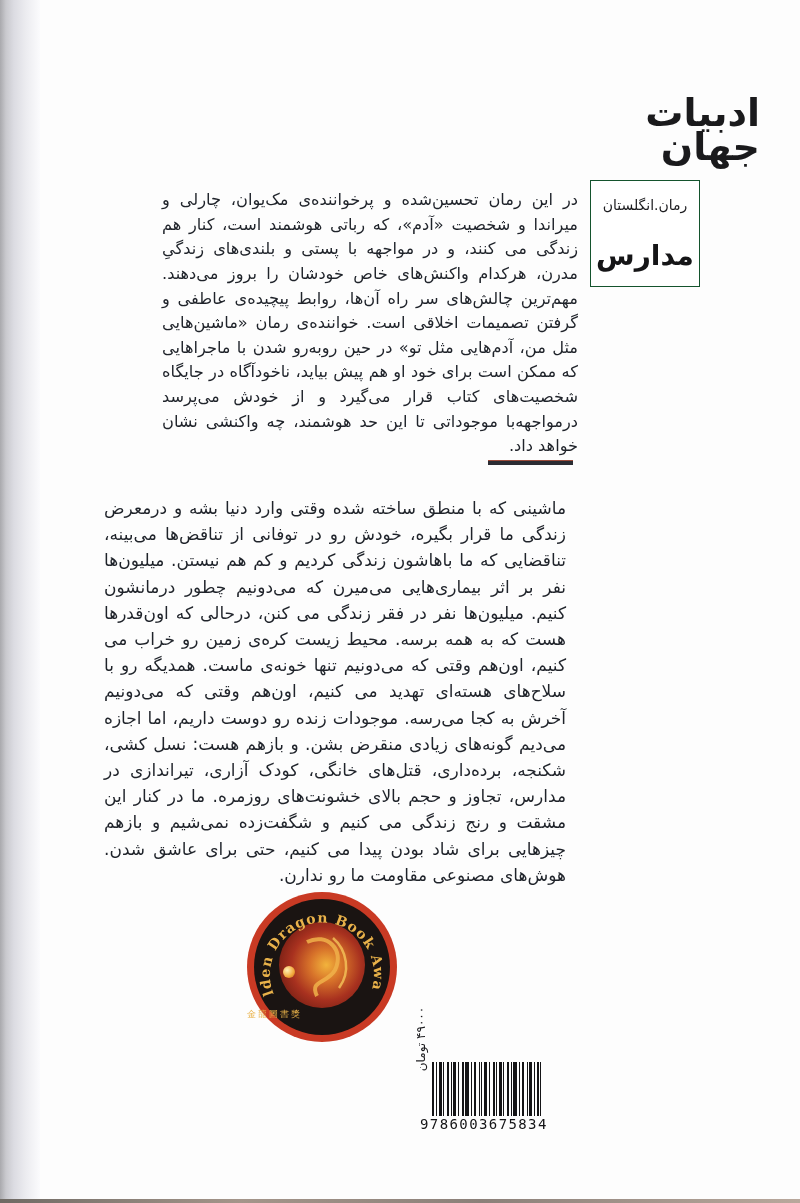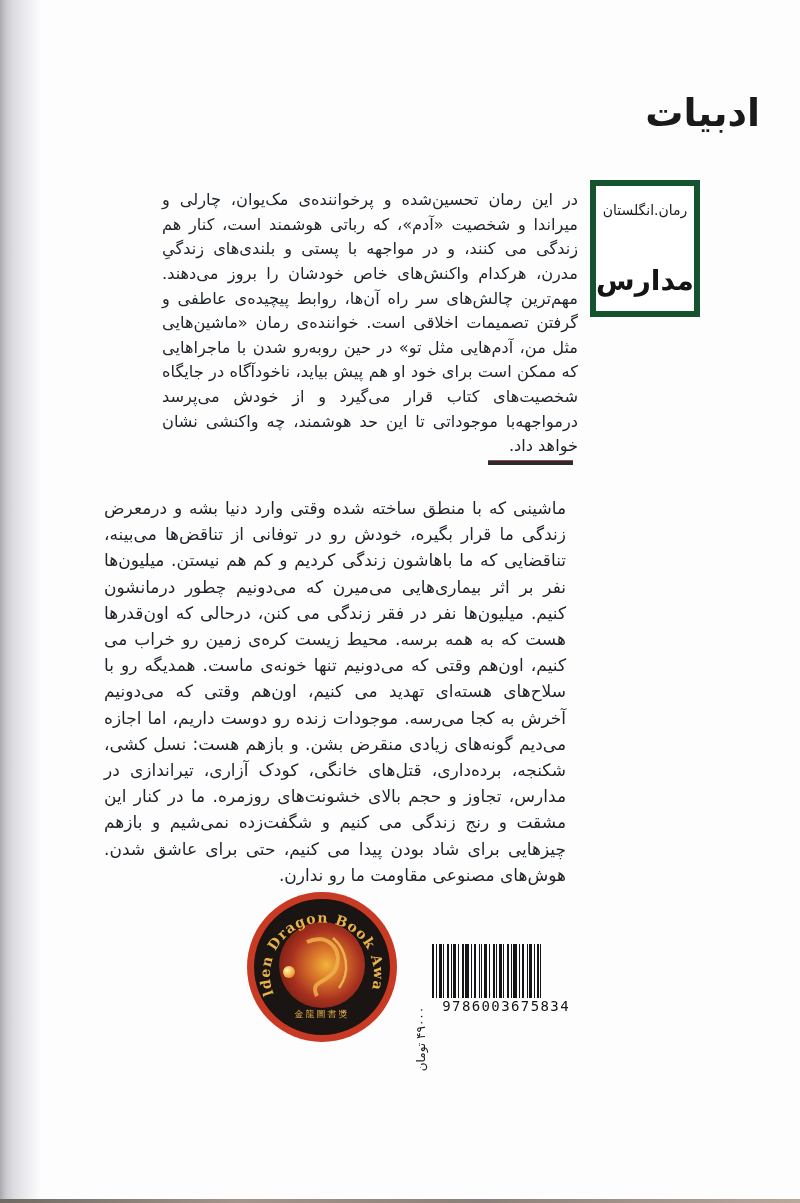--- a/index.html
+++ b/index.html
@@ -47,22 +47,22 @@
       line-height: 34px;
     }
     .series-title .line1 { font-size: 38px; display: block; letter-spacing: 1px; }
     .series-title .line2 { font-size: 38px; display: block; letter-spacing: 6px; }
     
     .publisher-box {
       position: absolute;
       left: 590px;
       top: 180px;
       width: 110px;
-      height: 137px;
-      border: 6px solid #14532d;
+      height: 107px;
+      border: 1px solid #14532d;
       background: #ffffff;
       box-sizing: border-box;
     }
     .publisher-box .genre {
       position: absolute;
       top: 16px; left: 0; right: 0;
       direction: rtl;
       text-align: center;
       font-size: 14px;
       color: #1b1b1e;
@@ -141,33 +141,32 @@
       background: radial-gradient(circle at 35% 35%, #fff2b8, #f2a83a 60%, #b25a1a);
     }
     .award-seal svg {
       position: absolute;
       left: 0; top: 0;
     }
     .award-seal .cjk {
       position: absolute;
       left: 0; right: 0;
       top: 116px;
-      text-align: center;
+      text-align: left;
       font-size: 9px;
       color: #e9b24a;
       letter-spacing: 2px;
     }
     
     .barcode {
       position: absolute;
       left: 432px;
-      top: 944px;
+      top: 1062px;
       width: 130px;
       height: 64px;
-      text-align: right;
     }
     .barcode .bars {
       position: absolute;
       left: 0; top: 0;
       width: 130px; height: 54px;
       display: flex;
       align-items: stretch;
     }
     .barcode .bars span {
       display: block;
@@ -201,20 +200,21 @@
     }
   </style>
 </head>
 <body>
 
 <div class="cover">
   <div class="spine-shadow"></div>
 
   <div class="series-title">
     <span class="line1">ادبیات</span>
+    <span class="line2">جهان</span>
   </div>
 
   <div class="publisher-box">
     <div class="genre">رمان.انگلستان</div>
     <div class="logo">مدارس</div>
   </div>
 
   <p class="blurb blurb-1">در این رمان تحسین‌شده و پرخواننده‌ی مک‌یوان، چارلی و میراندا و شخصیت «آدم»، که رباتی هوشمند است، کنار هم زندگی می کنند، و در مواجهه با پستی و بلندی‌های زندگیِ مدرن، هرکدام واکنش‌های خاص خودشان را بروز می‌دهند. مهم‌ترین چالش‌های سر راه آن‌ها، روابط پیچیده‌ی عاطفی و گرفتن تصمیمات اخلاقی است. خواننده‌ی رمان «ماشین‌هایی مثل من، آدم‌هایی مثل تو» در حین روبه‌رو شدن با ماجراهایی که ممکن است برای خود او هم پیش بیاید، ناخودآگاه در جایگاه شخصیت‌های کتاب قرار می‌گیرد و از خودش می‌پرسد درمواجهه‌با موجوداتی تا این حد هوشمند، چه واکنشی نشان خواهد داد.</p>
 
   <div class="separator"></div>

